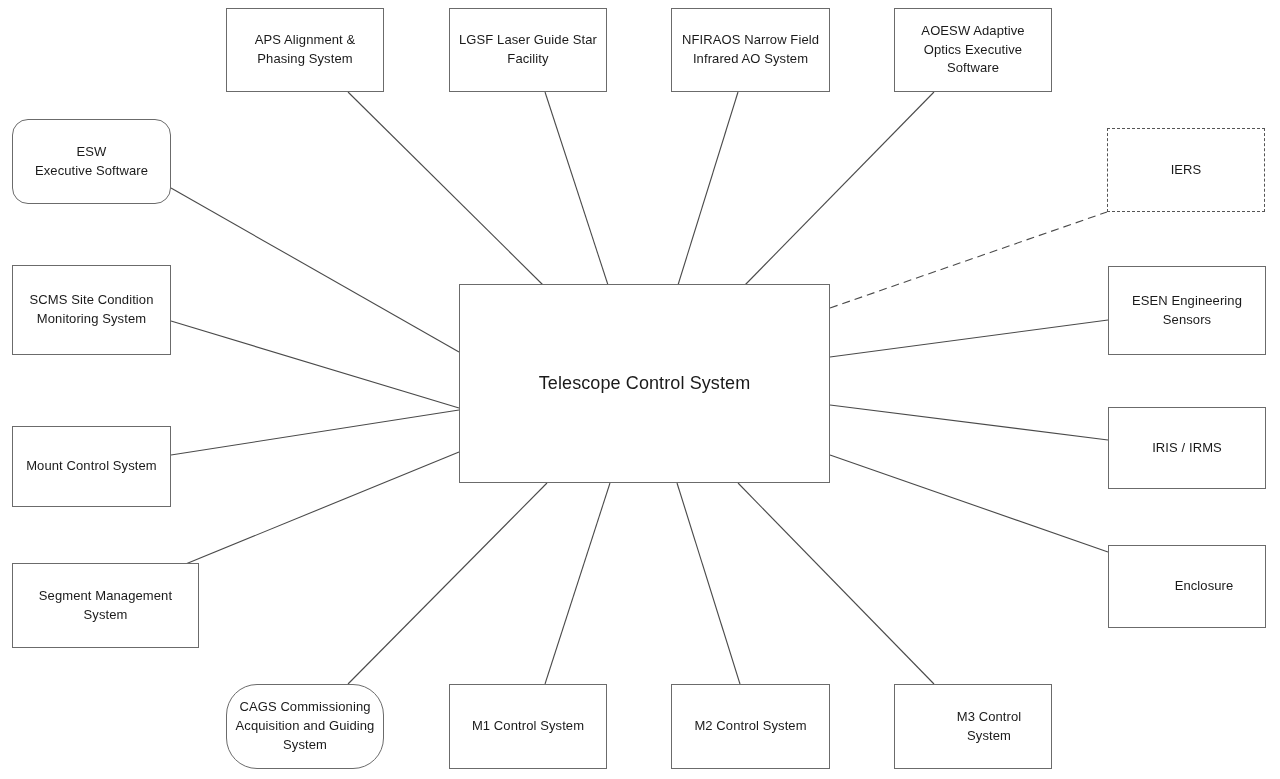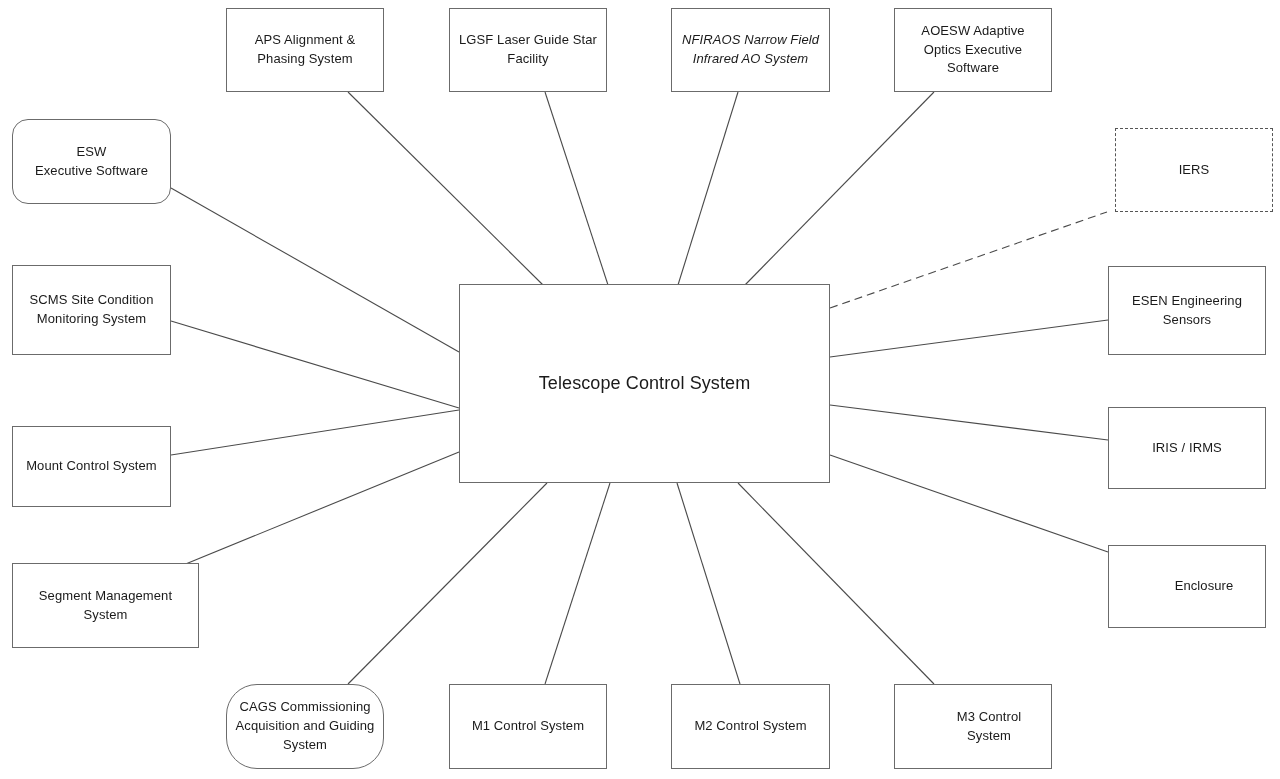--- a/index.html
+++ b/index.html
@@ -81,21 +81,21 @@
         <span class="node-label">Telescope Control System</span>
       </div>
       <div class="node" style="left: 226px; top: 8px; width: 158px; height: 84px;">
         <span class="node-label">APS Alignment &amp;
 Phasing System</span>
       </div>
       <div class="node" style="left: 449px; top: 8px; width: 158px; height: 84px;">
         <span class="node-label">LGSF Laser Guide Star
 Facility</span>
       </div>
-      <div class="node" style="left: 671px; top: 8px; width: 159px; height: 84px; font-style: italic;">
+      <div class="node" style="left: 671px; top: 8px; width: 159px; height: 84px;">
         <span class="node-label">NFIRAOS Narrow Field
 Infrared AO System</span>
       </div>
       <div class="node" style="left: 894px; top: 8px; width: 158px; height: 84px;">
         <span class="node-label">AOESW Adaptive
 Optics Executive
 Software</span>
       </div>
       <div class="node" style="left: 12px; top: 119px; width: 159px; height: 85px; border-radius: 16px;">
         <span class="node-label">ESW
@@ -105,21 +105,21 @@
         <span class="node-label">SCMS Site Condition
 Monitoring System</span>
       </div>
       <div class="node" style="left: 12px; top: 426px; width: 159px; height: 81px;">
         <span class="node-label">Mount Control System</span>
       </div>
       <div class="node" style="left: 12px; top: 563px; width: 187px; height: 85px;">
         <span class="node-label">Segment Management
 System</span>
       </div>
-      <div class="node dashed" style="left: 1107px; top: 128px; width: 158px; height: 84px; margin-left: 8px;">
+      <div class="node dashed" style="left: 1107px; top: 128px; width: 158px; height: 84px;">
         <span class="node-label">IERS</span>
       </div>
       <div class="node" style="left: 1108px; top: 266px; width: 158px; height: 89px;">
         <span class="node-label">ESEN Engineering
 Sensors</span>
       </div>
       <div class="node" style="left: 1108px; top: 407px; width: 158px; height: 82px;">
         <span class="node-label">IRIS / IRMS</span>
       </div>
       <div class="node" style="left: 1108px; top: 545px; width: 158px; height: 83px; padding-left: 40px;">

